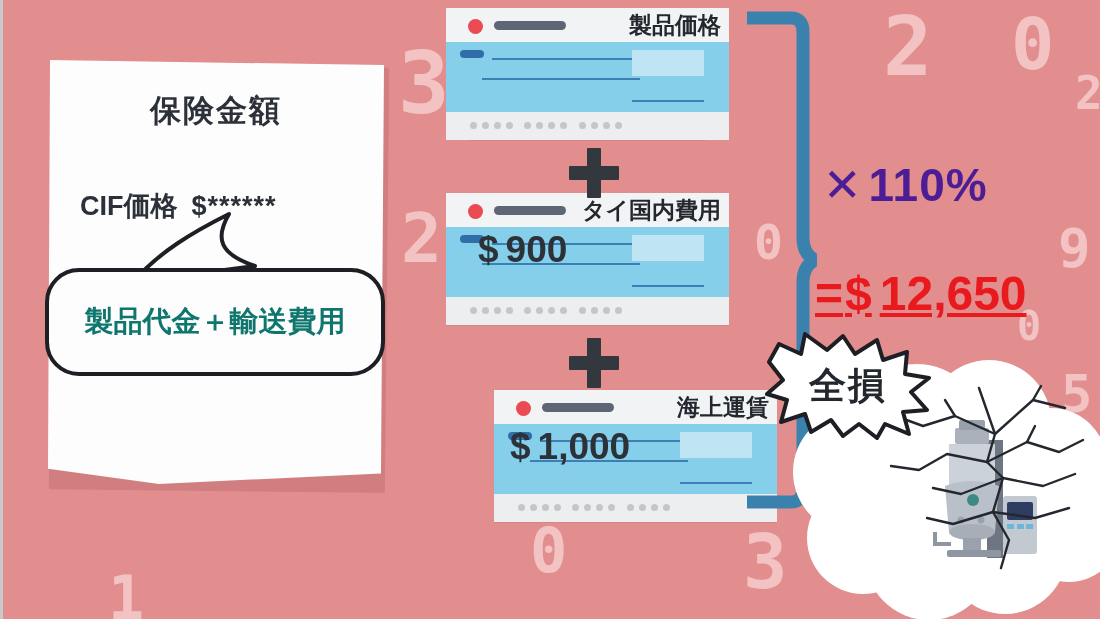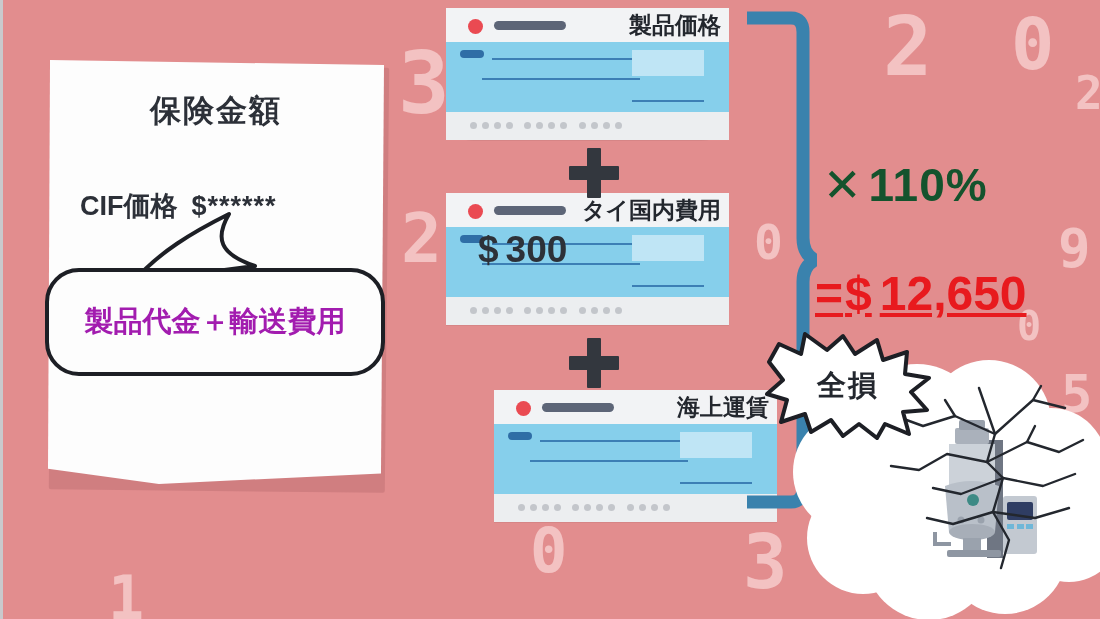--- a/index.html
+++ b/index.html
@@ -86,21 +86,21 @@
     border-radius: 34px;
     box-sizing: border-box;
     display: flex;
     align-items: center;
     justify-content: center;
     z-index: 6;
   }
   #bubble-text {
     font-size: 29px;
     font-weight: 700;
-    color: #a21caf;
+    color: #0f766e;
     white-space: nowrap;
     letter-spacing: 0px;
   }
   #bubble-tail {
     position: absolute;
     left: 120px;
     top: 208px;
     width: 190px;
     height: 78px;
     z-index: 5;
@@ -271,21 +271,21 @@
 
   
   #burst { position: absolute; left: 762px; top: 332px; width: 166px; height: 108px; z-index: 8; }
   #burst-text {
     position: absolute;
     left: 762px; top: 332px;
     width: 166px; height: 108px;
     display: flex;
     align-items: center;
     justify-content: center;
-    font-size: 29px;
+    font-size: 37px;
     font-weight: 700;
     color: #23272e;
     z-index: 9;
     letter-spacing: 2px;
     pointer-events: none;
   }
 </style>
 </head>
 <body>
 
@@ -387,21 +387,21 @@
         </span>
       <span class="dot-group dg-3">
           <i></i>
           <i></i>
           <i></i>
           <i></i>
         </span>
     </div>
     <div class="card-label">タイ国内費用</div>
     <div class="card-amount" style="left:32px">
-      <span class="cur">$</span><span>300</span>
+      <span class="cur">$</span><span>900</span>
     </div>
   </div>
 
   <div class="plus-sign" id="plus-2"></div>
 
   <div class="card" id="card-3">
     <div class="card-head">
       <span class="card-dot" style="background: rgb(234, 74, 82);"></span>
       <span class="card-headline"></span>
     </div>
@@ -426,27 +426,30 @@
           <i></i>
         </span>
       <span class="dot-group dg-3">
           <i></i>
           <i></i>
           <i></i>
           <i></i>
         </span>
     </div>
     <div class="card-label">海上運賃</div>
+    <div class="card-amount" style="left:16px">
+      <span class="cur">$</span><span>1,000</span>
+    </div>
   </div>
 
   <svg id="brace" viewBox="0 0 70 500" fill="none">
     <path d="M 4 8 L 44 8 Q 56 8 56 22 L 56 228 Q 56 244 68 250 Q 56 256 56 272 L 56 478 Q 56 492 44 492 L 4 492" stroke="#3a82ad" stroke-width="13" stroke-linecap="square" stroke-linejoin="round" fill="none"></path>
   </svg>
 
-  <div id="multiplier" style="color: #14532d;">
+  <div id="multiplier" style="color: #4c1d95;">
     <span class="times-glyph">✕</span><span>110%</span>
   </div>
 
   <svg id="cloud" viewBox="0 0 310 267">
     <g fill="#ffffff">
       <circle cx="62" cy="120" r="62"></circle>
       <circle cx="124" cy="78" r="66"></circle>
       <circle cx="196" cy="70" r="62"></circle>
       <circle cx="258" cy="112" r="56"></circle>
       <circle cx="276" cy="178" r="52"></circle>

